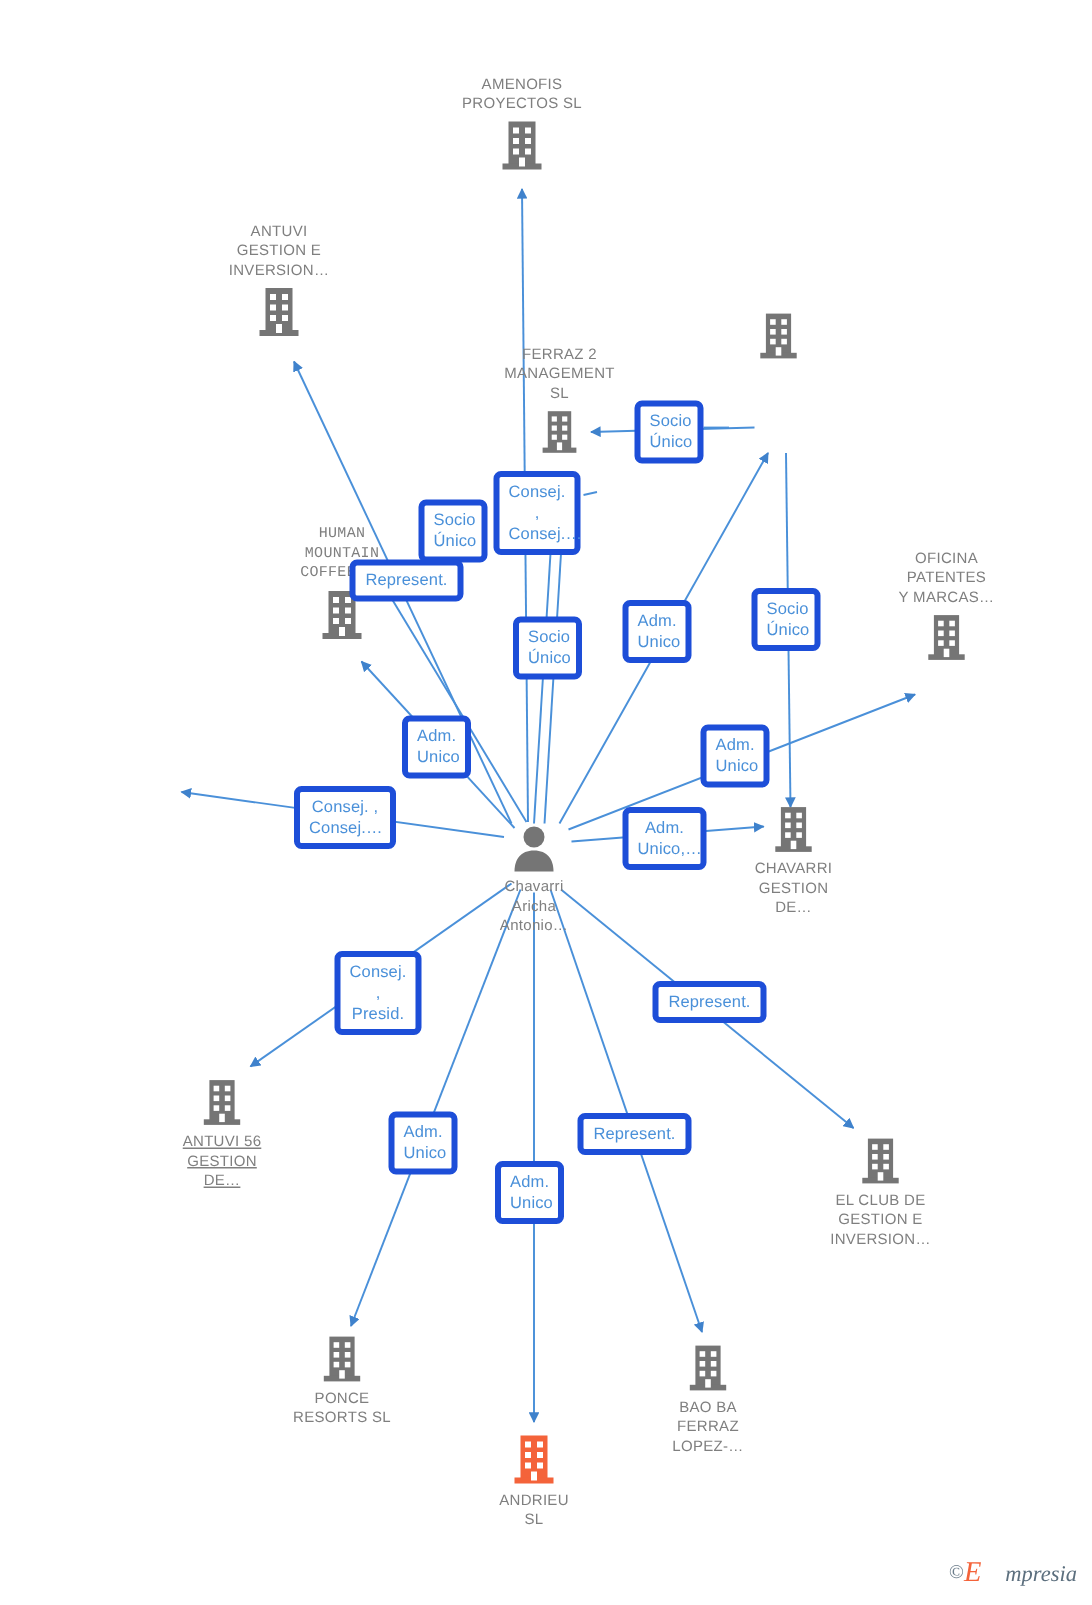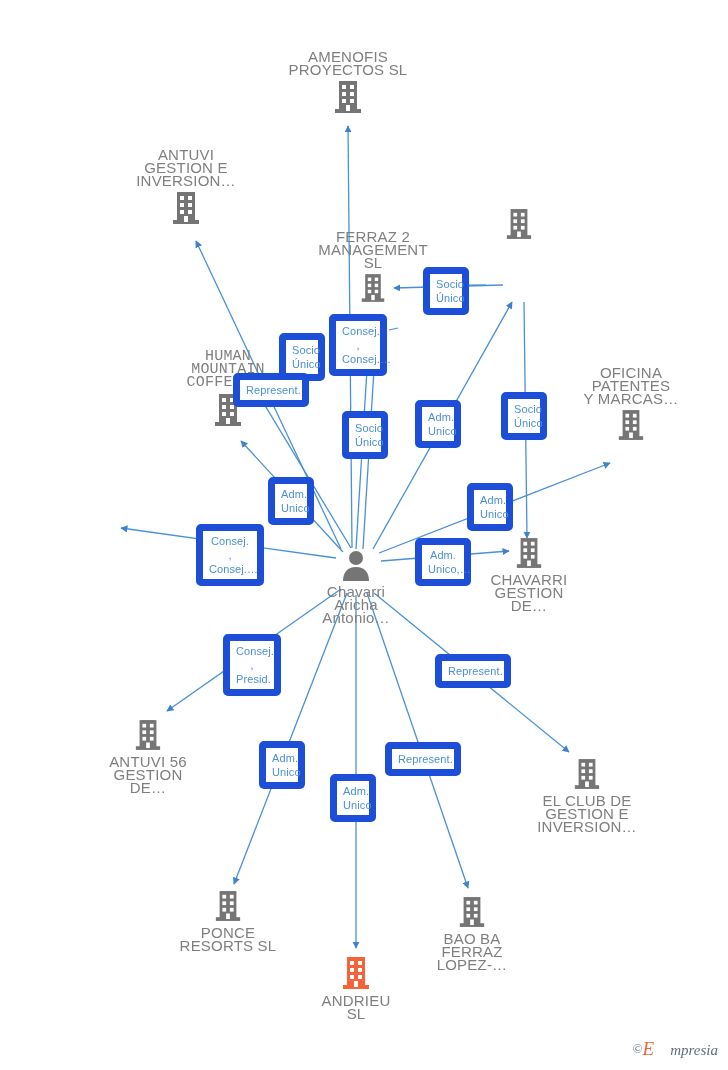--- a/index.html
+++ b/index.html
@@ -22,21 +22,21 @@
     left: 0;
     top: 0;
     width: 728px;
     height: 1070px;
   }
   .node {
     position: absolute;
     width: 130px;
     margin-left: -65px;
     text-align: center;
-    font-size: 15px;
+    font-size: 10px;
     line-height: 13px;
     color: #808080;
     letter-spacing: 0.2px;
   }
   .node .node-label {
     display: block;
     white-space: pre-line;
     color: #7f7f7f;
   }
   .node .node-icon {
@@ -45,21 +45,21 @@
   }
   .node .node-icon svg {
     display: inline-block;
   }
   .node.label-above .node-label { margin-bottom: 3px; }
   .node.label-below .node-label { margin-top: 3px; }
 
   .edge-label {
     position: absolute;
     box-sizing: border-box;
-    border: 7px solid #1d4ed8;
+    border: 4px solid #1d4ed8;
     border-radius: 5px;
     background: #ffffff;
     color: #4a90d9;
     font-size: 11px;
     line-height: 14px;
     text-align: center;
     padding: 3px 6px;
     white-space: pre-line;
     letter-spacing: 0.1px;
   }
@@ -277,21 +277,21 @@
             <rect x="17" y="20" width="4" height="4"></rect>
           <rect x="13" y="26" width="4" height="6"></rect>
         </g>
       </svg>
     </span>
     <span class="node-label">CHAVARRI
 GESTION
 DE…</span>
   </div>
 
-  <div class="node label-below" style="left:148px; top:718px;">
+  <div class="node label-below" style="left:148px; top:718px;text-decoration:underline;">
     <span class="node-icon">
       <svg width="28" height="34" viewBox="0 0 30 36" xmlns="http://www.w3.org/2000/svg">
         <rect x="6" y="2" width="18" height="30" fill="#757575"></rect>
         <rect x="2" y="30" width="26" height="4" fill="#757575"></rect>
         <g fill="#ffffff">
           <rect x="9" y="6" width="4" height="4"></rect>
             <rect x="17" y="6" width="4" height="4"></rect>
           <rect x="9" y="13" width="4" height="4"></rect>
             <rect x="17" y="13" width="4" height="4"></rect>
           <rect x="9" y="20" width="4" height="4"></rect>

